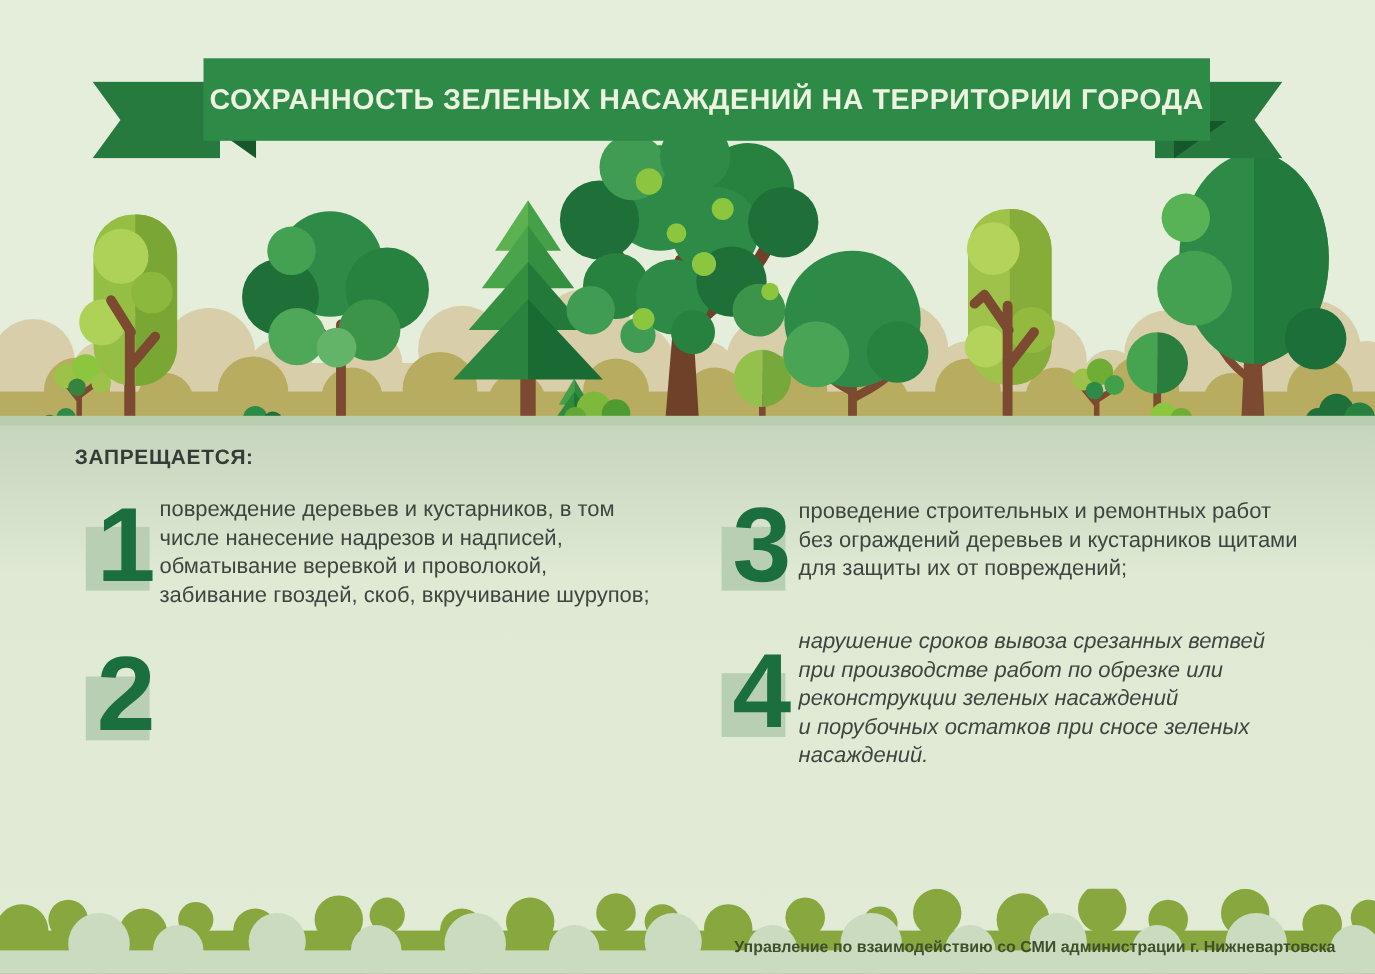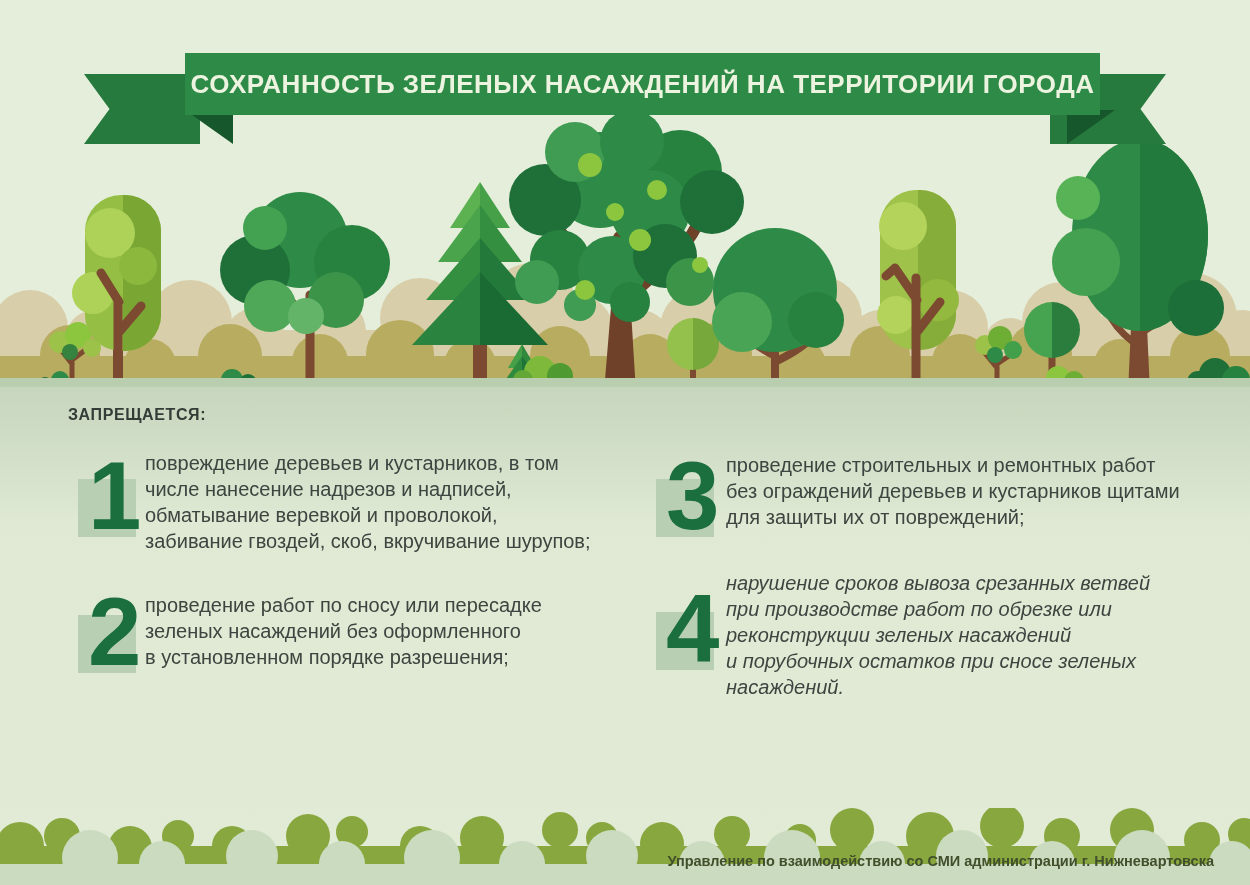--- a/index.html
+++ b/index.html
@@ -10,37 +10,37 @@
     font-family:"Liberation Sans", sans-serif;
   }
   
   .ribbon-tail { position:absolute; top:74px; width:116px; height:70px; background:#267a3e; }
   .ribbon-tail.left  { left:84px;  clip-path:polygon(0 0,100% 0,100% 100%,0 100%,22% 50%); }
   .ribbon-tail.right { left:1050px; clip-path:polygon(0 0,100% 0,78% 50%,100% 100%,0 100%); }
   .ribbon-fold { position:absolute; top:110px; width:48px; height:34px; background:#17572c; }
   .ribbon-fold.left  { left:185px;  clip-path:polygon(0 0,100% 0,100% 100%); }
   .ribbon-fold.right { left:1067px; clip-path:polygon(0 0,100% 0,0 100%); }
   .ribbon-band {
-    position:absolute; left:185px; top:53px; width:915px; height:62px;
+    position:absolute; left:185px; top:53px; width:915px; height:75px;
     background:#2e8b47; display:flex; align-items:center; justify-content:center;
   }
   .ribbon-band .title {
     color:#ecf3df; font-size:26px; font-weight:bold; letter-spacing:.5px; white-space:nowrap;
   }
   
   .trees-svg { position:absolute; left:0; top:0; }
   .lower-section {
     position:absolute; left:0; top:384px; width:1250px; height:501px;
     background:linear-gradient(#c6d5bd 0%, #dfe9d4 28%, #e1ebd6 100%);
   }
   .sage-strip { position:absolute; left:0; top:378px; width:1250px; height:9px; background:#b9cdaf; }
   
   .section-heading {
     position:absolute; left:68px; top:406px;
-    font-size:16px; font-weight:bold; color:#343c37; letter-spacing:.6px;
+    font-size:19px; font-weight:bold; color:#343c37; letter-spacing:.6px;
   }
   .num-block { position:absolute; width:100px; height:105px; }
   .num-sq { position:absolute; left:0; top:27px; width:58px; height:58px; background:#b9cfb3; }
   .num-digit {
     position:absolute; left:10px; top:0; font-size:96px; line-height:88px;
     font-weight:bold; color:#1b6f3f;
   }
   .item-text {
     position:absolute; white-space:pre-line;
     font-size:20px; line-height:26px; color:#3e4540;
@@ -268,23 +268,20 @@
   </div>
   <div class="item-text" style="left:145px; top:450px;">повреждение деревьев и кустарников, в том
 числе нанесение надрезов и надписей,
 обматывание веревкой и проволокой,
 забивание гвоздей, скоб, вкручивание шурупов;</div>
 
   <div class="num-block" style="left:78px; top:588px;">
     <div class="num-sq"></div>
     <div class="num-digit">2</div>
   </div>
-  <div class="item-text" style="left:145px; top:592px;">проведение работ по сносу или пересадке
-зеленых насаждений без оформленного
-в установленном порядке разрешения;</div>
 
   <div class="num-block" style="left:656px; top:452px;">
     <div class="num-sq"></div>
     <div class="num-digit">3</div>
   </div>
   <div class="item-text" style="left:726px; top:452px;">проведение строительных и ремонтных работ
 без ограждений деревьев и кустарников щитами
 для защиты их от повреждений;</div>
 
   <div class="num-block" style="left:656px; top:585px;">

